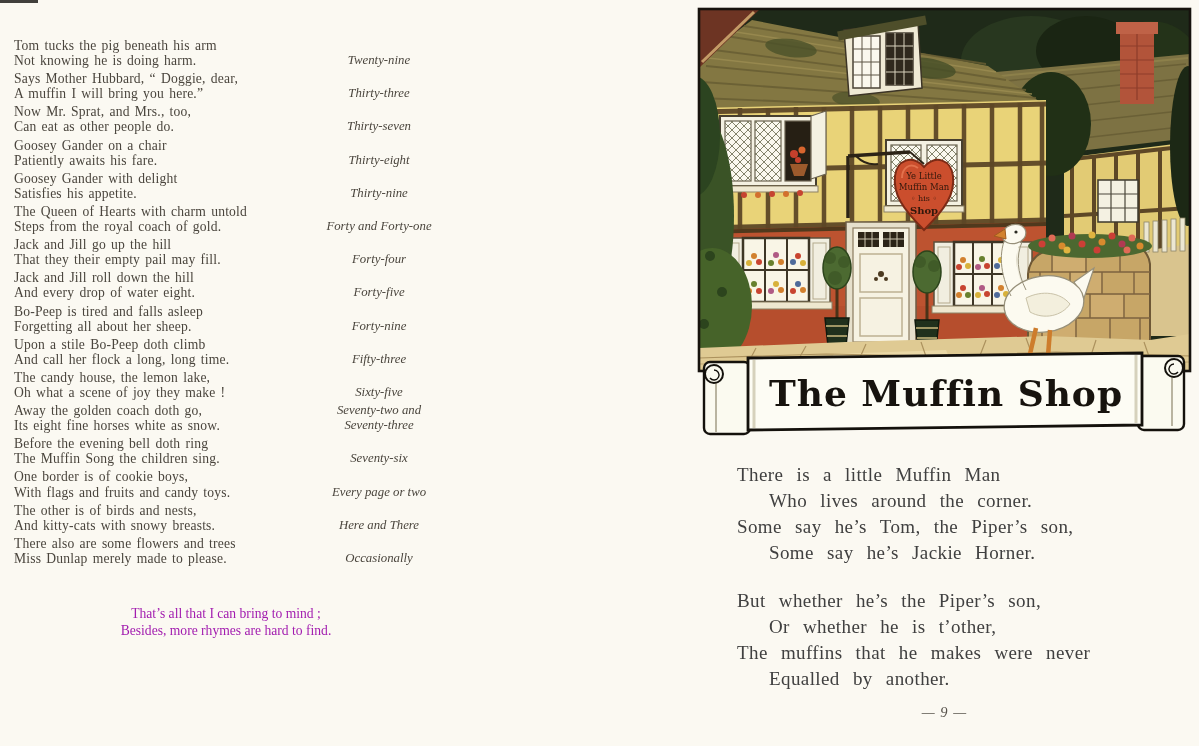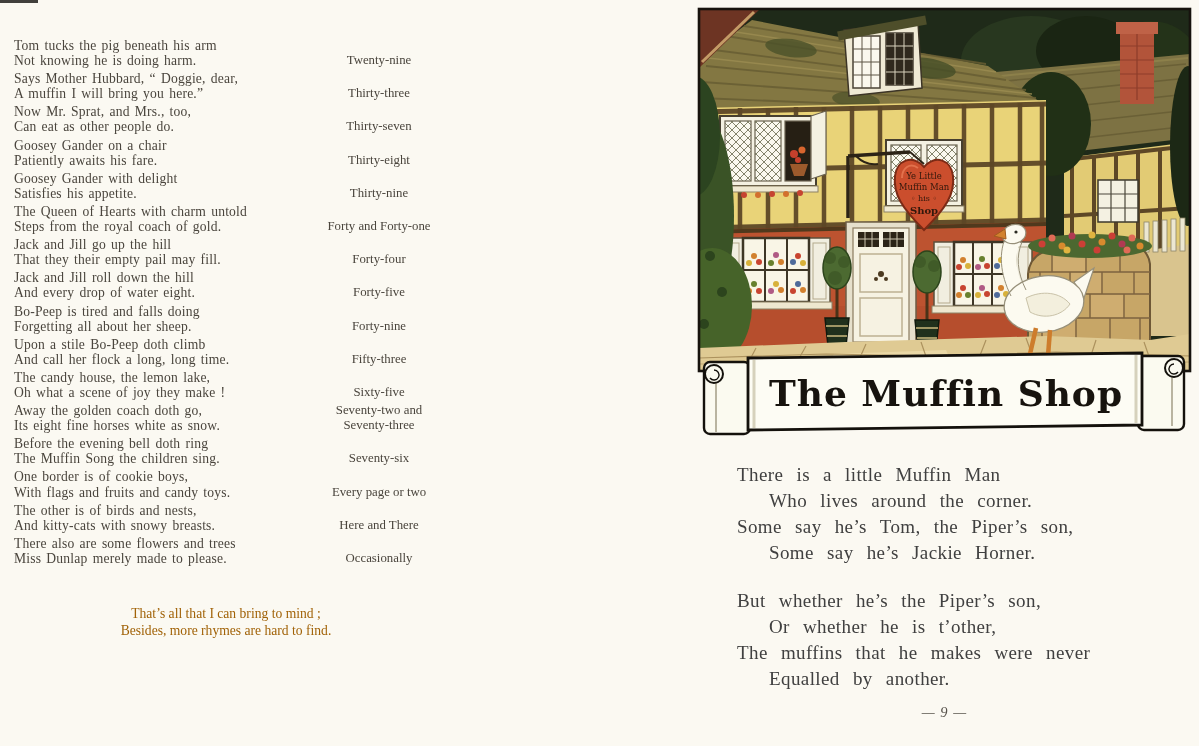--- a/index.html
+++ b/index.html
@@ -3,24 +3,24 @@
 <meta charset="utf-8">
 <style>
   html,body{margin:0;padding:0;background:#efefea;}
   .spread{position:relative;width:1199px;height:746px;background:#fbf9f2;overflow:hidden;
           font-family:"Liberation Serif","DejaVu Serif",serif;color:#45403a;}
   .corner-artifact{position:absolute;left:0;top:0;width:38px;height:3px;background:#20201c;opacity:.85;}
   
   .toc{position:absolute;left:14px;top:38px;width:424px;}
   .toc-row{display:flex;align-items:flex-end;margin-bottom:3px;gap:48px;}
   .toc-verse{flex:1;font-size:13.6px;line-height:15.1px;letter-spacing:.2px;word-spacing:1.5px;color:#4a453d;}
-  .toc-page{width:118px;text-align:center;font-size:12.8px;line-height:15.1px;
+  .toc-page{width:118px;text-align:center;font-style:italic;font-size:12.8px;line-height:15.1px;
             white-space:pre-line;color:#4a453d;}
   .closing{position:absolute;left:30px;top:606px;width:392px;text-align:center;
-           font-size:13.6px;line-height:16.5px;color:#a16207;}
+           font-size:13.6px;line-height:16.5px;color:#a21caf;}
   
   .illustration{position:absolute;left:696px;top:6px;width:497px;height:430px;}
   .poem{position:absolute;left:737px;top:462px;width:446px;font-size:19px;line-height:26px;
         color:#404040;letter-spacing:.4px;word-spacing:8px;}
   .stanza{margin-bottom:22px;}
   .poem-line.indent{padding-left:32px;}
   .page-number{position:absolute;left:696px;top:704px;width:497px;text-align:center;
                font-style:italic;font-size:14.5px;color:#56514a;letter-spacing:1px;}
 </style>
 </head>
@@ -82,21 +82,21 @@
         </div>
         <div class="toc-row">
           <div class="toc-verse">
             <div>Jack and Jill roll down the hill</div>
             <div>And every drop of water eight.</div>
           </div>
           <div class="toc-page">Forty-five</div>
         </div>
         <div class="toc-row">
           <div class="toc-verse">
-            <div>Bo-Peep is tired and falls doing</div>
+            <div>Bo-Peep is tired and falls asleep</div>
             <div>Forgetting all about her sheep.</div>
           </div>
           <div class="toc-page">Forty-nine</div>
         </div>
         <div class="toc-row">
           <div class="toc-verse">
             <div>Upon a stile Bo-Peep doth climb</div>
             <div>And call her flock a long, long time.</div>
           </div>
           <div class="toc-page">Fifty-three</div>

